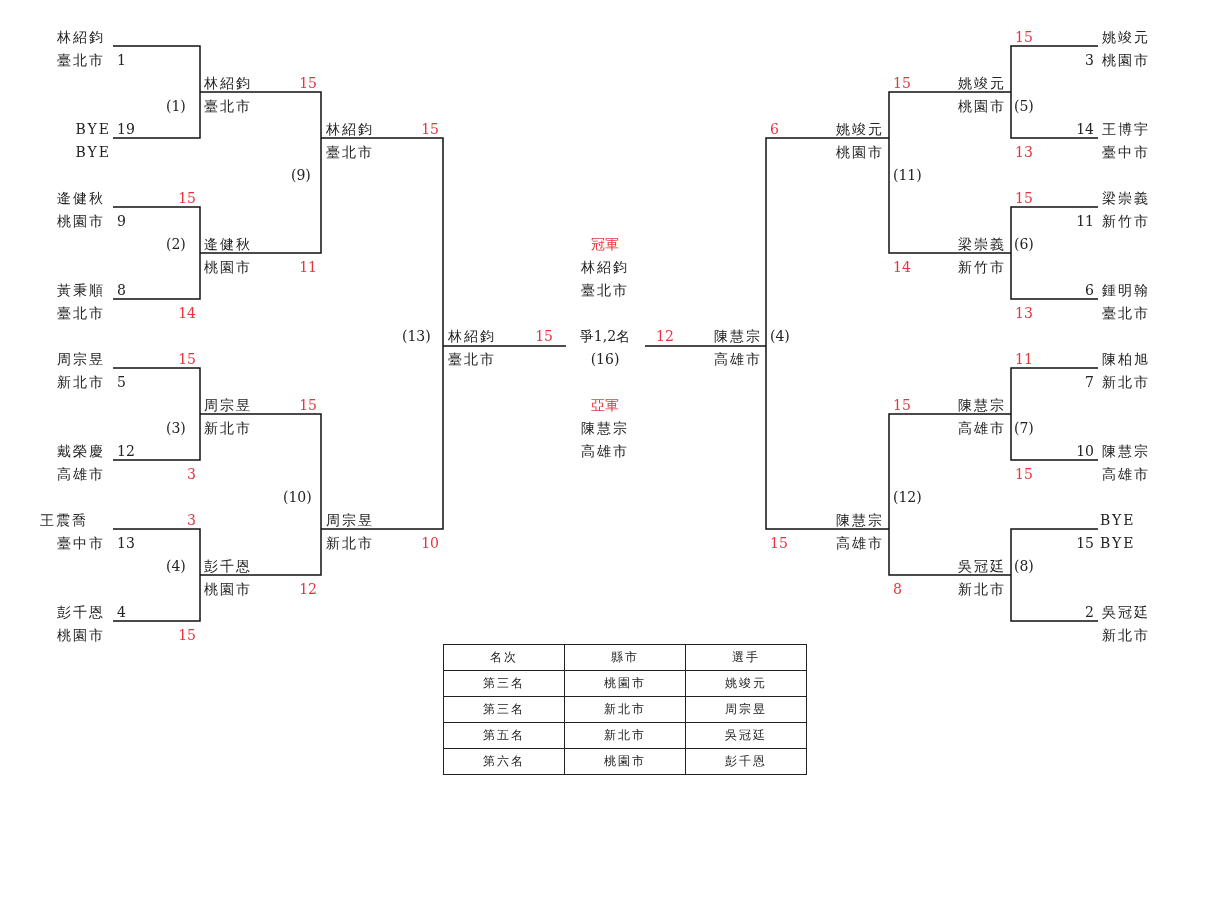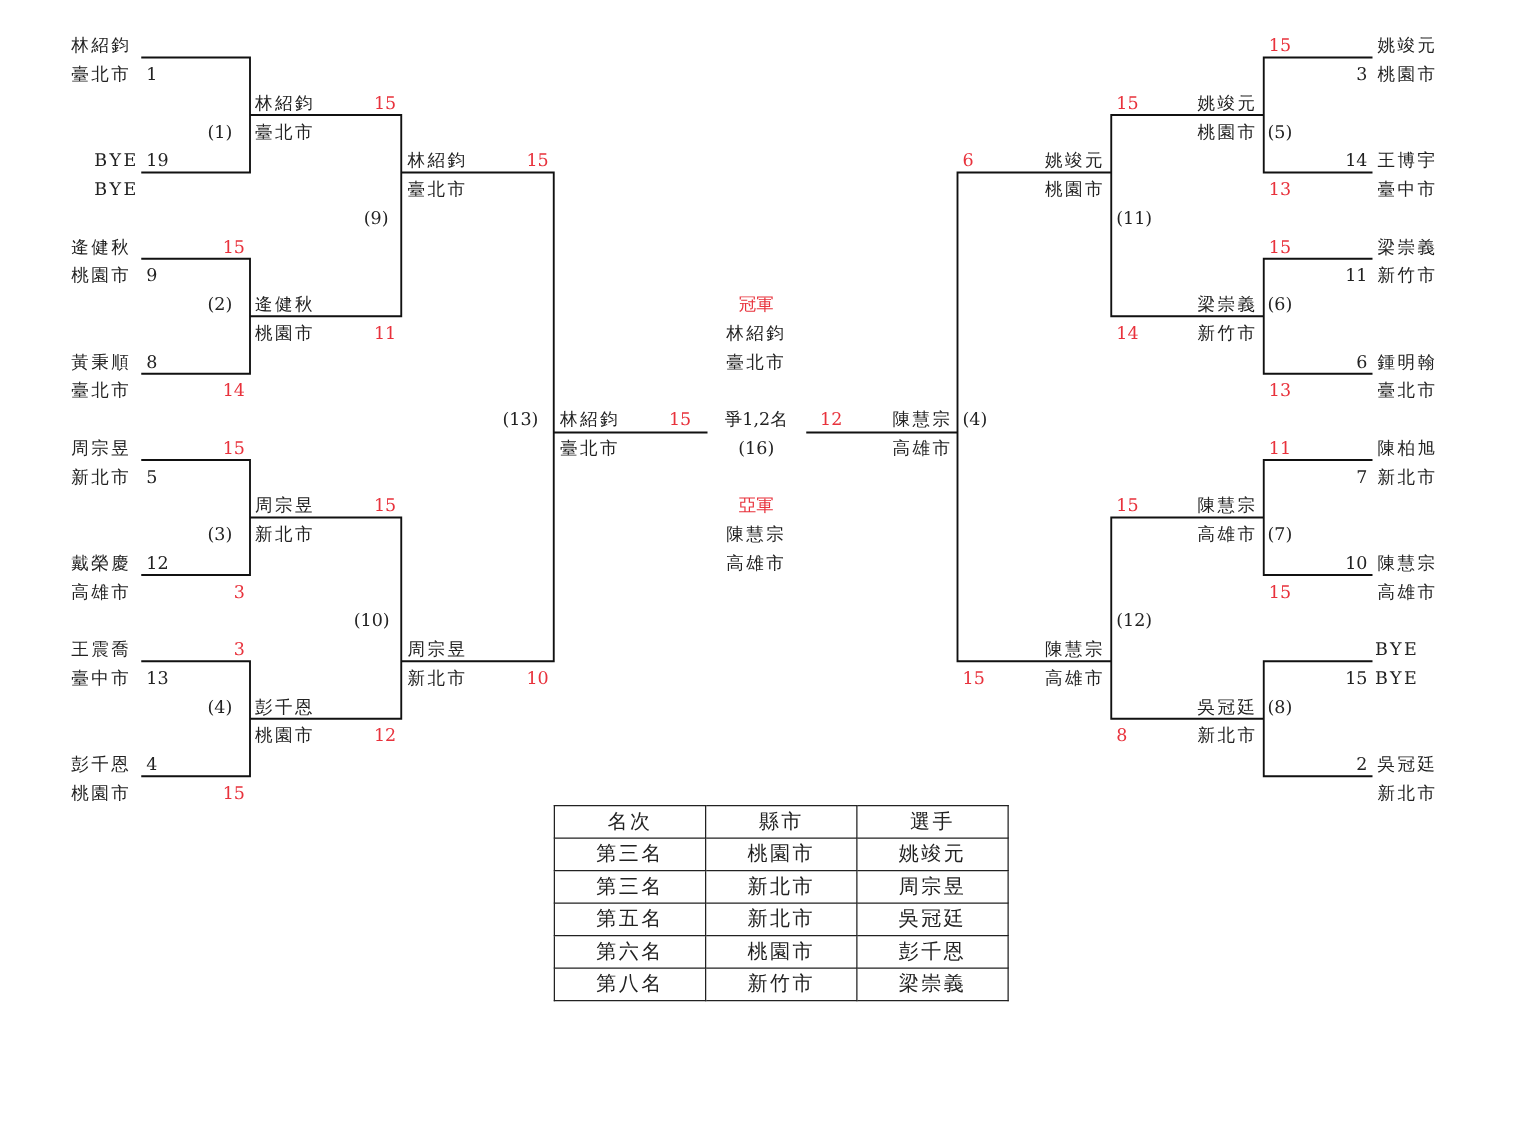--- a/index.html
+++ b/index.html
@@ -4,21 +4,21 @@
 <style>
   html, body { margin:0; padding:0; background:#ffffff; }
   body { width:1219px; height:911px; position:relative; overflow:hidden;
          font-family: "DejaVu Serif", "Liberation Serif", serif; color:#222; }
   .t { position:absolute; font-size:14px; line-height:18px; white-space:nowrap; letter-spacing:2px; }
   .r { text-align:right; }
   .red { color:#e8323c; letter-spacing:0; }
   .num { letter-spacing:0; }
   .c { text-align:center; }
   svg.lines { position:absolute; left:0; top:0; }
-  table.rank { position:absolute; left:443px; top:644px; border-collapse:collapse; font-size:16px;border-radius:24px; }
+  table.rank { position:absolute; left:443px; top:644px; border-collapse:collapse; font-size:12px;border-radius:24px; }
   table.rank td { border:1px solid #222; width:120px; height:25px; text-align:center; padding:0; letter-spacing:2px; }
 </style>
 </head>
 <body>
 
 <svg class="lines" width="1219" height="911">
   <g stroke="#111111" stroke-width="1.5" fill="none">
 
     <polyline points="113,46 200,46 200,138 113,138"></polyline>
     <polyline points="113,207 200,207 200,299 113,299"></polyline>
@@ -67,21 +67,21 @@
 <div class="t" style="left:57px;top:350px">周宗昱</div>
 <div class="t red r" style="left: 150px; top: 350px; width: 46px; color: rgb(232, 50, 60);">15</div>
 <div class="t" style="left:57px;top:373px">新北市</div>
 <div class="t num" style="left:117px;top:373px">5</div>
 <div class="t" style="left:57px;top:442px">戴榮慶</div>
 <div class="t num" style="left:117px;top:442px">12</div>
 <div class="t" style="left:57px;top:465px">高雄市</div>
 <div class="t red r" style="left: 150px; top: 465px; width: 46px; color: rgb(232, 50, 60);">3</div>
 <div class="t num" style="left:166px;top:419px">(3)</div>
 
-<div class="t" style="left:57px;top:511px">王震喬</div>
+<div class="t" style="left:40px;top:511px">王震喬</div>
 <div class="t red r" style="left: 150px; top: 511px; width: 46px; color: rgb(232, 50, 60);">3</div>
 <div class="t" style="left:57px;top:534px">臺中市</div>
 <div class="t num" style="left:117px;top:534px">13</div>
 <div class="t" style="left:57px;top:603px">彭千恩</div>
 <div class="t num" style="left:117px;top:603px">4</div>
 <div class="t" style="left:57px;top:626px">桃園市</div>
 <div class="t red r" style="left: 150px; top: 626px; width: 46px; color: rgb(232, 50, 60);">15</div>
 <div class="t num" style="left:166px;top:557px">(4)</div>
 
 <div class="t" style="left:204px;top:74px">林紹鈞</div>
@@ -205,19 +205,14 @@
   <tr>
     <td>第五名</td>
     <td>新北市</td>
     <td>吳冠廷</td>
   </tr>
   <tr>
     <td>第六名</td>
     <td>桃園市</td>
     <td>彭千恩</td>
   </tr>
-  <tr>
-    <td>第八名</td>
-    <td>新竹市</td>
-    <td>梁崇義</td>
-  </tr>
 </tbody>
   </table>
 
 </body></html>

